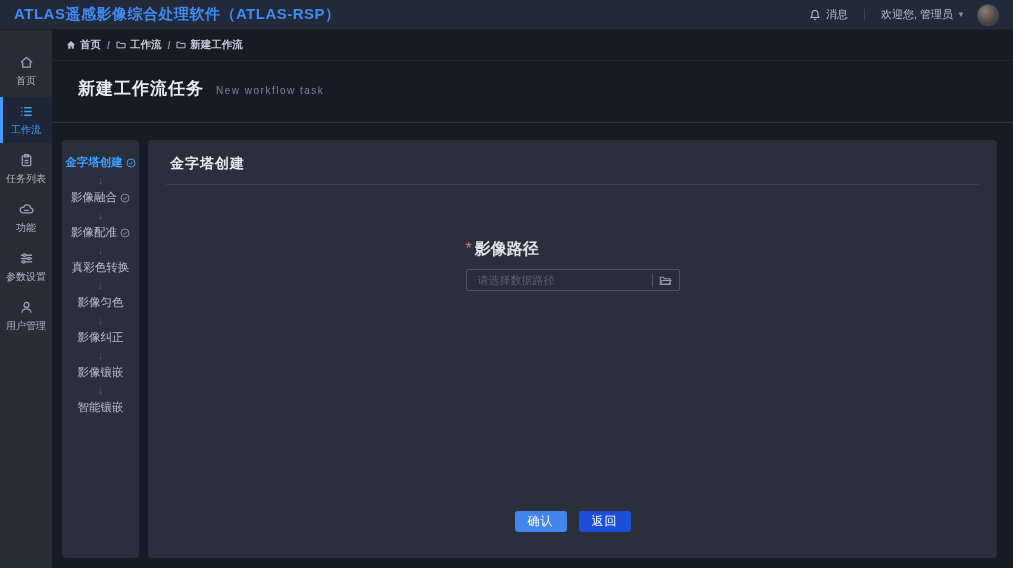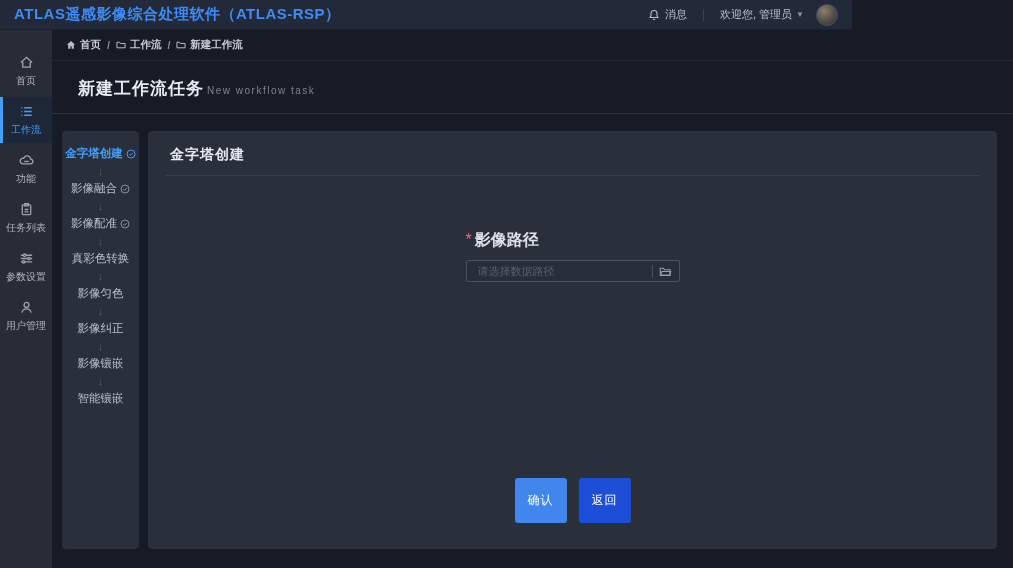--- a/index.html
+++ b/index.html
@@ -6,21 +6,21 @@
   html,body { width:1013px; height:568px; }
   body {
     font-family: "Liberation Sans", "DejaVu Sans", sans-serif;
     background:#171b25; overflow:hidden; position:relative;
     color:#c3c9d5;
   }
   svg { display:block; }
 
   
   .app-header{
-    position:absolute; top:0; left:0; width:852px; height:30px;
+    position:absolute; top:0; left:0; width:1013px; height:30px;
     background:#222938; display:flex; align-items:center;
     padding:0 14px; z-index:10;
     border-bottom:1px solid #1a2030;
   }
   .app-title{
     font-size:15px; font-weight:bold; color:#3e8cf7; letter-spacing:.5px;
   }
   .header-right{ margin-left:auto; display:flex; align-items:center; font-size:11px; color:#b9c0cc; }
   .msg{ display:flex; align-items:center; gap:5px; cursor:pointer; }
   .hdr-divider{ width:1px; height:12px; background:#3c4454; margin:0 16px; }
@@ -55,23 +55,23 @@
   .breadcrumb{
     height:31px; display:flex; align-items:center; gap:6px;
     padding:0 14px; font-size:10.5px; font-weight:bold; color:#c6ccd8;
     border-bottom:1px solid #222836;
   }
   .bc-item{ display:flex; align-items:center; gap:4px; cursor:pointer; }
   .bc-sep{ color:#8a93a5; font-weight:bold; }
   .bc-ico{ color:#b7bfcd; }
 
   .title-block{
-    padding:16px 26px 13px 26px;
+    padding:16px 26px 22px 26px;
     border-bottom:1px solid #2c3342;
-    display:flex; align-items:baseline; gap:3px;text-align:center;
+    display:flex; align-items:baseline; gap:12px;text-align:center;
   }
   .page-title{ font-size:17px; font-weight:bold; color:#e8ebf1; letter-spacing:1px; }
   .page-subtitle{ font-size:10px; color:#7c8496; letter-spacing:1.5px; }
 
   .content{ padding:17px 16px 0 10px; display:flex; gap:9px;align-items:center; }
 
   
   .steps-panel{
     width:77px; height:418px; background:#2a2f3c; border-radius:4px;
     padding-top:15px; display:flex; flex-direction:column; align-items:center;
@@ -113,21 +113,21 @@
     color:#97a0b0; cursor:pointer; background:transparent; border:none;
   }
 
   .btn-row{
     position:absolute; bottom:26px; left:50%; transform:translateX(-50%);
     display:flex; gap:12px;
   }
   .btn{
     border:none; border-radius:3px; color:#fff; font-size:12px;
     font-family:"Liberation Sans", sans-serif;
-    padding:16px 13px; cursor:pointer; letter-spacing:1px; line-height:1.1;
+    padding:4px 13px; cursor:pointer; letter-spacing:1px; line-height:1.1;
   }
   .btn-confirm{ background:#4285ec; }
   .btn-back{ background:#1d4ed8; }
 </style>
 </head>
 <body>
 
 <header class="app-header">
   <div class="app-title">ATLAS遥感影像综合处理软件（ATLAS-RSP）</div>
   <div class="header-right">
@@ -164,35 +164,35 @@
       <svg width="15" height="15" viewBox="0 0 16 16" fill="none" stroke="currentColor" stroke-width="1.5">
         <path d="M5.5 4h8M5.5 8h8M5.5 12h8"></path>
           <path d="M2.5 4h1M2.5 8h1M2.5 12h1"></path>
       </svg>
     </span>
     <span>工作流</span>
   </div>
   <div class="side-item">
     <span class="s-icon">
       <svg width="15" height="15" viewBox="0 0 16 16" fill="none" stroke="currentColor" stroke-width="1.4">
-        <path d="M4.5 11.5a3 3 0 1 1 .5-5.9 3.8 3.8 0 0 1 7.4.9A2.5 2.5 0 0 1 12 11.5z"></path>
-        <path d="M5.5 9h5"></path>
-      </svg>
-    </span>
-    <span>功能</span>
-  </div>
-  <div class="side-item">
-    <span class="s-icon">
-      <svg width="15" height="15" viewBox="0 0 16 16" fill="none" stroke="currentColor" stroke-width="1.4">
         <rect x="3.5" y="3" width="9" height="10.5" rx="1"></rect>
         <path d="M6 1.8h4v2.4H6z"></path>
           <path d="M6 8h4M6 10.5h4"></path>
       </svg>
     </span>
     <span>任务列表</span>
+  </div>
+  <div class="side-item">
+    <span class="s-icon">
+      <svg width="15" height="15" viewBox="0 0 16 16" fill="none" stroke="currentColor" stroke-width="1.4">
+        <path d="M4.5 11.5a3 3 0 1 1 .5-5.9 3.8 3.8 0 0 1 7.4.9A2.5 2.5 0 0 1 12 11.5z"></path>
+        <path d="M5.5 9h5"></path>
+      </svg>
+    </span>
+    <span>功能</span>
   </div>
   <div class="side-item">
     <span class="s-icon">
       <svg width="15" height="15" viewBox="0 0 16 16" fill="none" stroke="currentColor" stroke-width="1.4">
         <path d="M2 4.5h12M2 8h12M2 11.5h12"></path>
         <circle cx="6" cy="4.5" r="1.3" fill="#272c37"></circle>
         <circle cx="10.5" cy="8" r="1.3" fill="#272c37"></circle>
         <circle cx="5" cy="11.5" r="1.3" fill="#272c37"></circle>
       </svg>
     </span>

